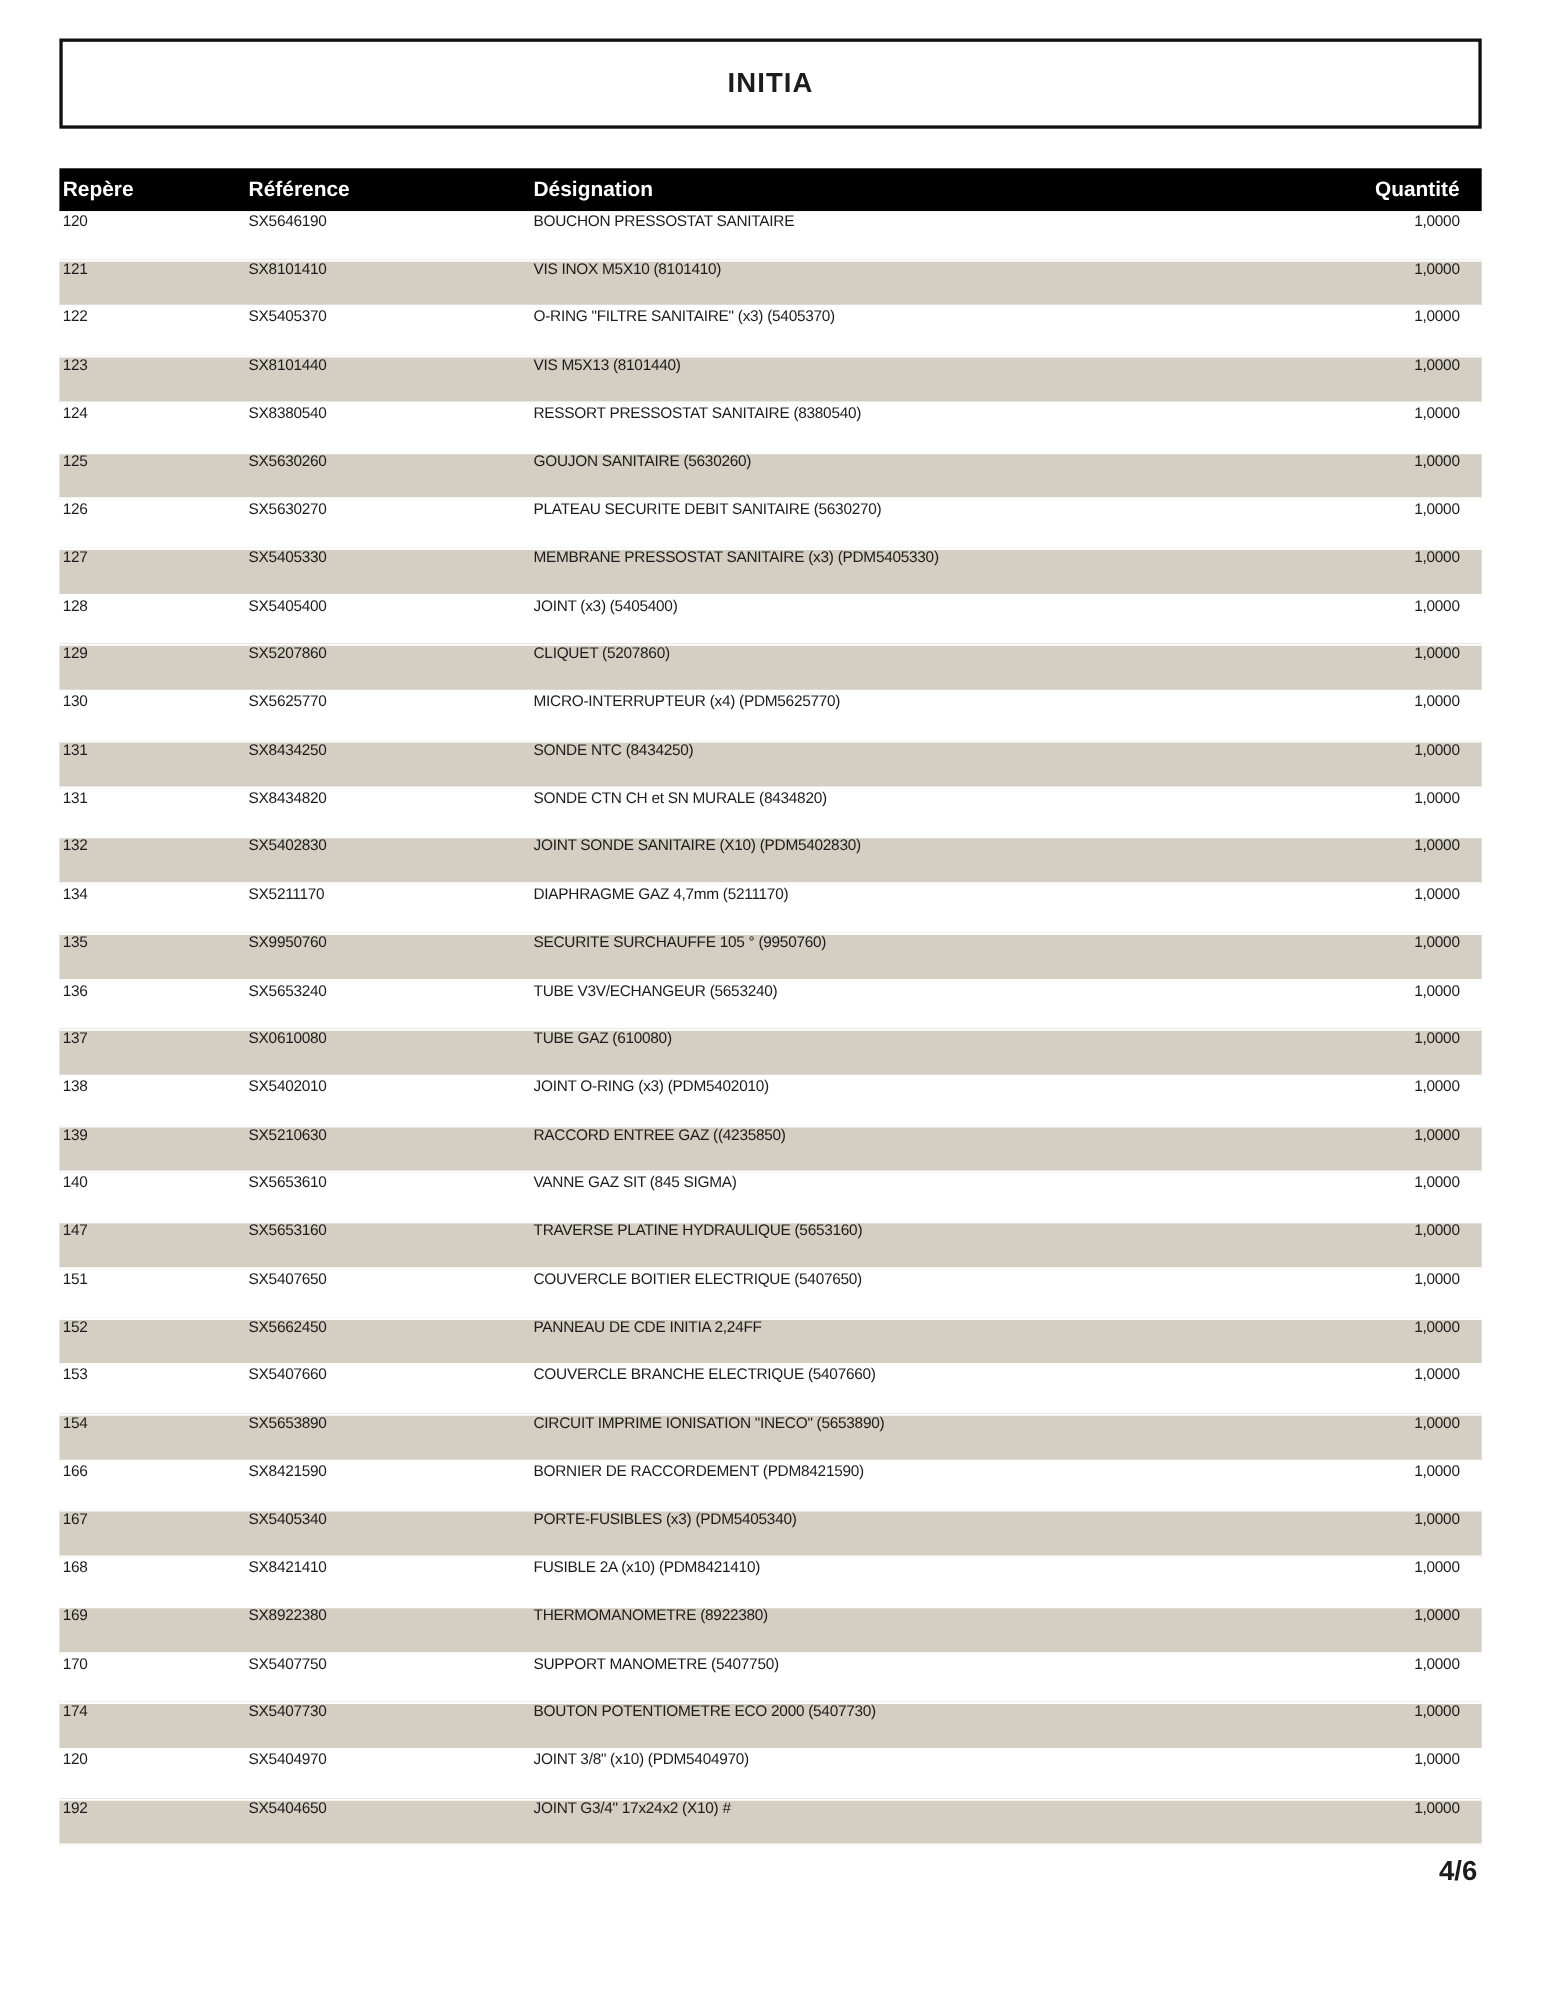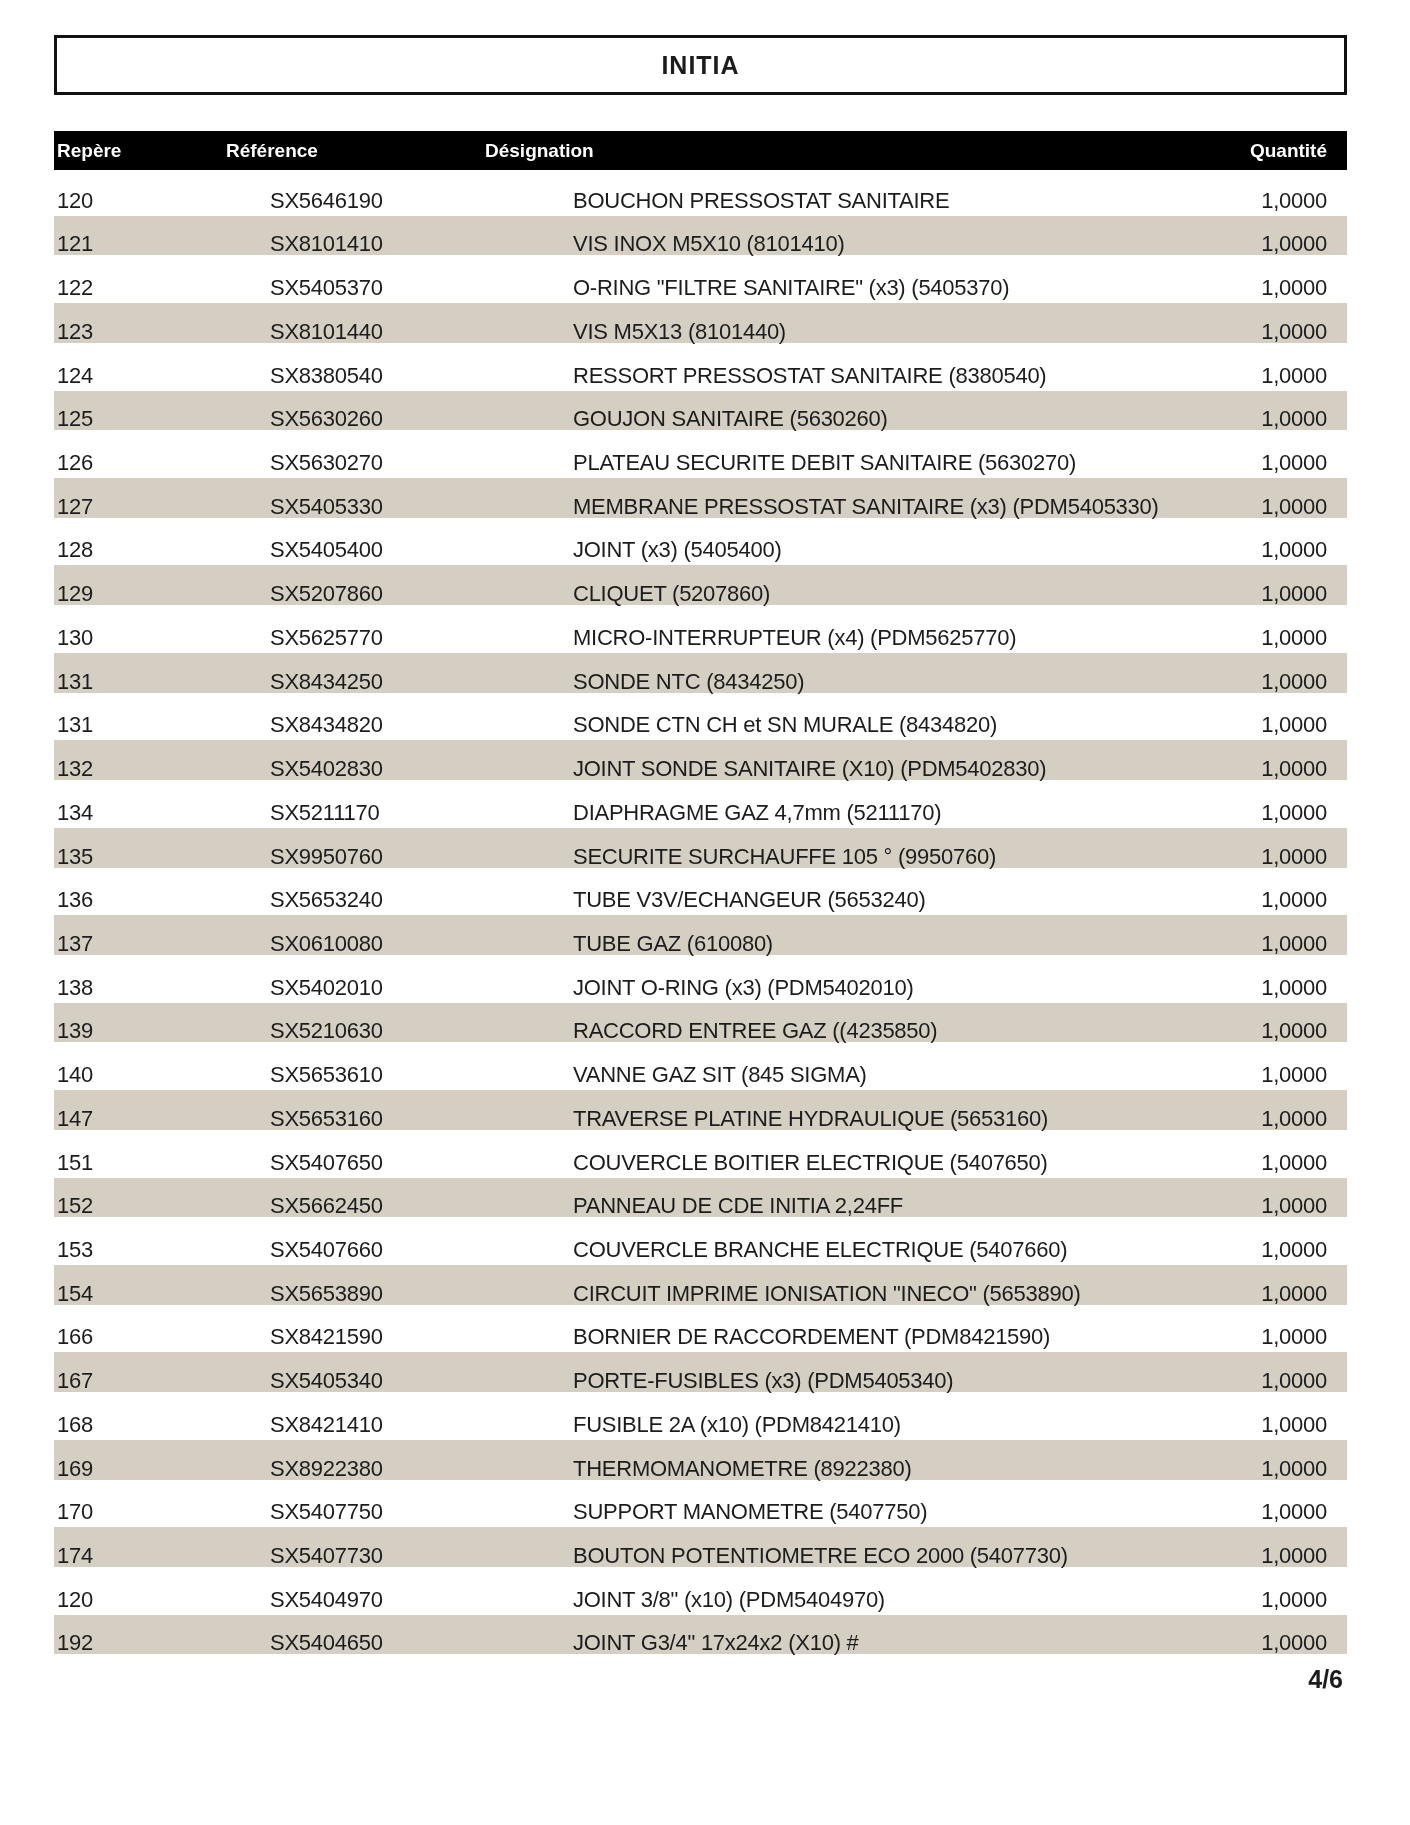--- a/index.html
+++ b/index.html
@@ -23,21 +23,21 @@
     overflow: hidden;
   }
   .content {
     position: absolute;
     left: 54px;
     top: 0;
     width: 1293px;
   }
   .title-box {
     margin-top: 35px;
-    height: 60px;
+    height: 82px;
     border: 3px solid var(--border);
     display: flex;
     align-items: center;
     justify-content: center;
     background: #ffffff;
   }
   .title {
     font-size: 25px;
     font-weight: bold;
     letter-spacing: 1px;
@@ -48,25 +48,24 @@
     background: var(--header-bg);
     color: var(--header-text);
     display: flex;
     align-items: center;
     font-size: 19px;
     font-weight: bold;
   }
   .tr {
     height: 43.72px;
     display: flex;
-    align-items: flex-end;
-    font-size: 22px;
+    align-items: flex-start;
+    font-size: 14px;
     letter-spacing: -0.25px;
     background: #ffffff;
-    gap: 44px;
   }
   #tbody .tr:nth-child(even) {
     background: var(--row-alt-bg);
     box-shadow: inset 0 2px 0 #ffffff, inset 0 -2px 0 #ffffff;
   }
   .col-repere   { width: 172px; flex: none; padding-left: 3px; }
   .col-reference{ width: 259px; flex: none; }
   .col-designation { flex: 1; min-width: 0; white-space: nowrap; }
   .col-quantite { width: 160px; flex: none; text-align: right; padding-right: 20px; }
   .footer {

